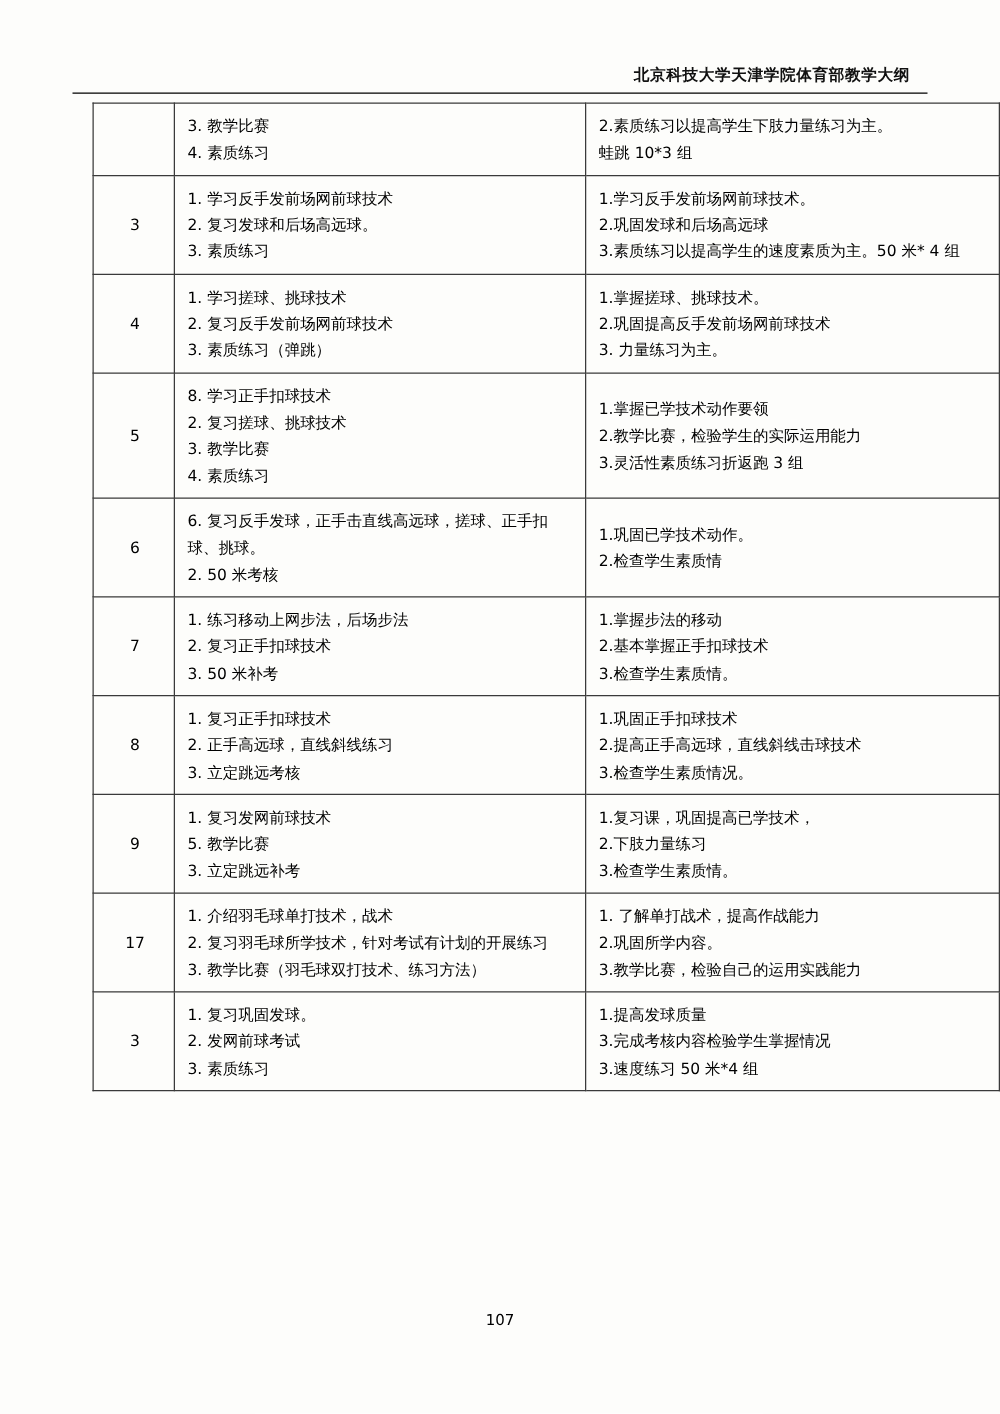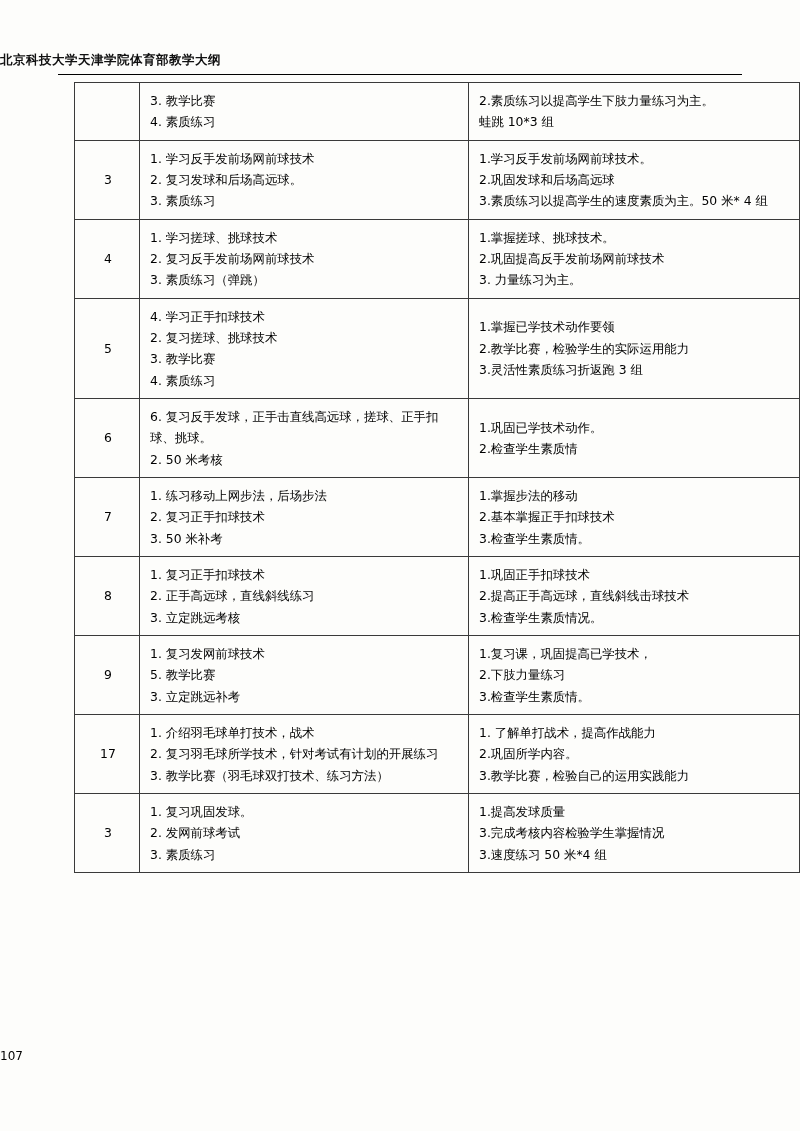--- a/index.html
+++ b/index.html
@@ -20,20 +20,21 @@
     box-sizing: border-box;
     padding: 0;
     position: relative;
     background: #fdfdfb;
   }
   .header {
     position: absolute;
     top: 52px;
     left: 0;
     width: 800px;
+    text-align: right;
     padding-right: 72px;
     box-sizing: border-box;
     font-size: 12.5px;
     font-weight: bold;
     font-family: "DejaVu Serif", "Liberation Serif", serif;
     letter-spacing: 0.5px;
     color: #111;
   }
   .header-rule {
     position: absolute;
@@ -72,20 +73,21 @@
     width: 312px;
   }
   .line {
     white-space: normal;
   }
   .page-number {
     position: absolute;
     top: 1049px;
     left: 0;
     width: 800px;
+    text-align: center;
     font-size: 12px;
     font-family: "DejaVu Sans", "Liberation Sans", sans-serif;
   }
 </style>
 </head>
 <body>
 
 <div class="page">
 
   <div class="header">北京科技大学天津学院体育部教学大纲</div>
@@ -130,21 +132,21 @@
         <td class="col-b">
           <div class="line">1.掌握搓球、挑球技术。</div>
           <div class="line">2.巩固提高反手发前场网前球技术</div>
           <div class="line">3. 力量练习为主。</div>
         </td>
       </tr>
 
       <tr>
         <td class="num">5</td>
         <td class="col-a">
-          <div class="line">4. 学习正手扣球技术</div>
+          <div class="line">8. 学习正手扣球技术</div>
           <div class="line">2. 复习搓球、挑球技术</div>
           <div class="line">3. 教学比赛</div>
           <div class="line">4. 素质练习</div>
         </td>
         <td class="col-b">
           <div class="line">1.掌握已学技术动作要领</div>
           <div class="line">2.教学比赛，检验学生的实际运用能力</div>
           <div class="line">3.灵活性素质练习折返跑 3 组</div>
         </td>
       </tr>

